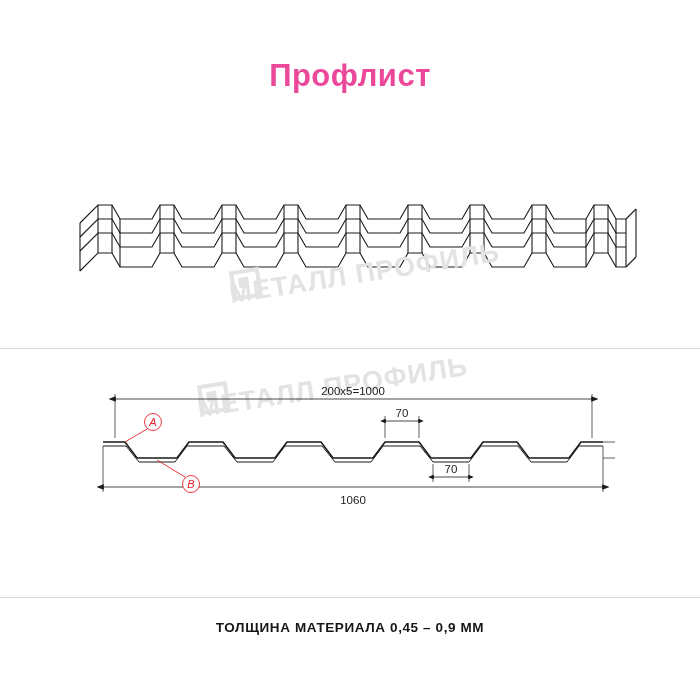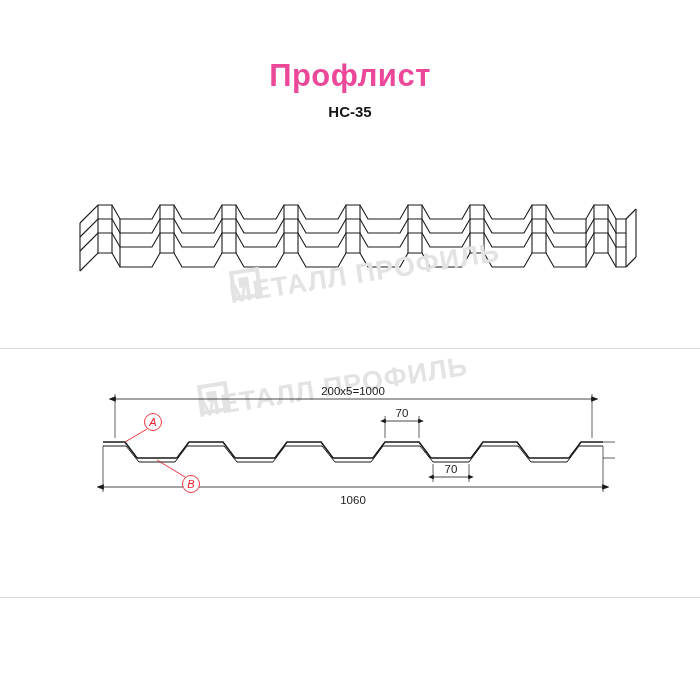--- a/index.html
+++ b/index.html
@@ -109,21 +109,20 @@
   text {
     font-family: "Liberation Sans", sans-serif;
   }
 </style>
 </head>
 <body>
 
 <div class="page">
 
   <div class="title">Профлист</div>
-  <div class="subtitle">НС-35</div>
 
   <svg class="svg-iso" width="580" height="150" viewBox="0 0 580 150">
     <g fill="none" stroke="#1a1a1a" stroke-width="1.1" stroke-linejoin="miter">
 
       <path d="M20,48 L38,30 L52,30 L60,44 L92,44 L100,30 L114,30 L122,44 L154,44 L162,30 L176,30 L184,44 L216,44 L224,30 L238,30 L246,44 L278,44 L286,30 L300,30 L308,44 L340,44 L348,30 L362,30 L370,44 L402,44 L410,30 L424,30 L432,44 L464,44 L472,30 L486,30 L494,44 L526,44 L534,30 L548,30 L556,44 L566,44"></path>
 
       <path d="M20,62 L38,44 L52,44 L60,58 L92,58 L100,44 L114,44 L122,58 L154,58 L162,44 L176,44 L184,58 L216,58 L224,44 L238,44 L246,58 L278,58 L286,44 L300,44 L308,58 L340,58 L348,44 L362,44 L370,58 L402,58 L410,44 L424,44 L432,58 L464,58 L472,44 L486,44 L494,58 L526,58 L534,44 L548,44 L556,58 L566,58"></path>
       <path d="M20,76 L38,58 L52,58 L60,72 L92,72 L100,58 L114,58 L122,72 L154,72 L162,58 L176,58 L184,72 L216,72 L224,58 L238,58 L246,72 L278,72 L286,58 L300,58 L308,72 L340,72 L348,58 L362,58 L370,72 L402,72 L410,58 L424,58 L432,72 L464,72 L472,58 L486,58 L494,72 L526,72 L534,58 L548,58 L556,72 L566,72"></path>
 
       <path d="M20,96 L38,78 L52,78 L60,92 L92,92 L100,78 L114,78 L122,92 L154,92 L162,78 L176,78 L184,92 L216,92 L224,78 L238,78 L246,92 L278,92 L286,78 L300,78 L308,92 L340,92 L348,78 L362,78 L370,92 L402,92 L410,78 L424,78 L432,92 L464,92 L472,78 L486,78 L494,92 L526,92 L534,78 L548,78 L556,92 L566,92"></path>
@@ -240,14 +239,15 @@
       <text x="550" y="74">35</text>
     </g>
     <g fill="#e8202a" font-size="11" font-style="italic" text-anchor="middle">
       <text x="58" y="46">A</text>
       <text x="96" y="108">B</text>
     </g>
   </svg>
 
   <div class="divider bottom"></div>
 
+  <div class="footer">ТОЛЩИНА МАТЕРИАЛА 0,45 – 0,9 ММ</div>
 
 </div>
 
 </body></html>

